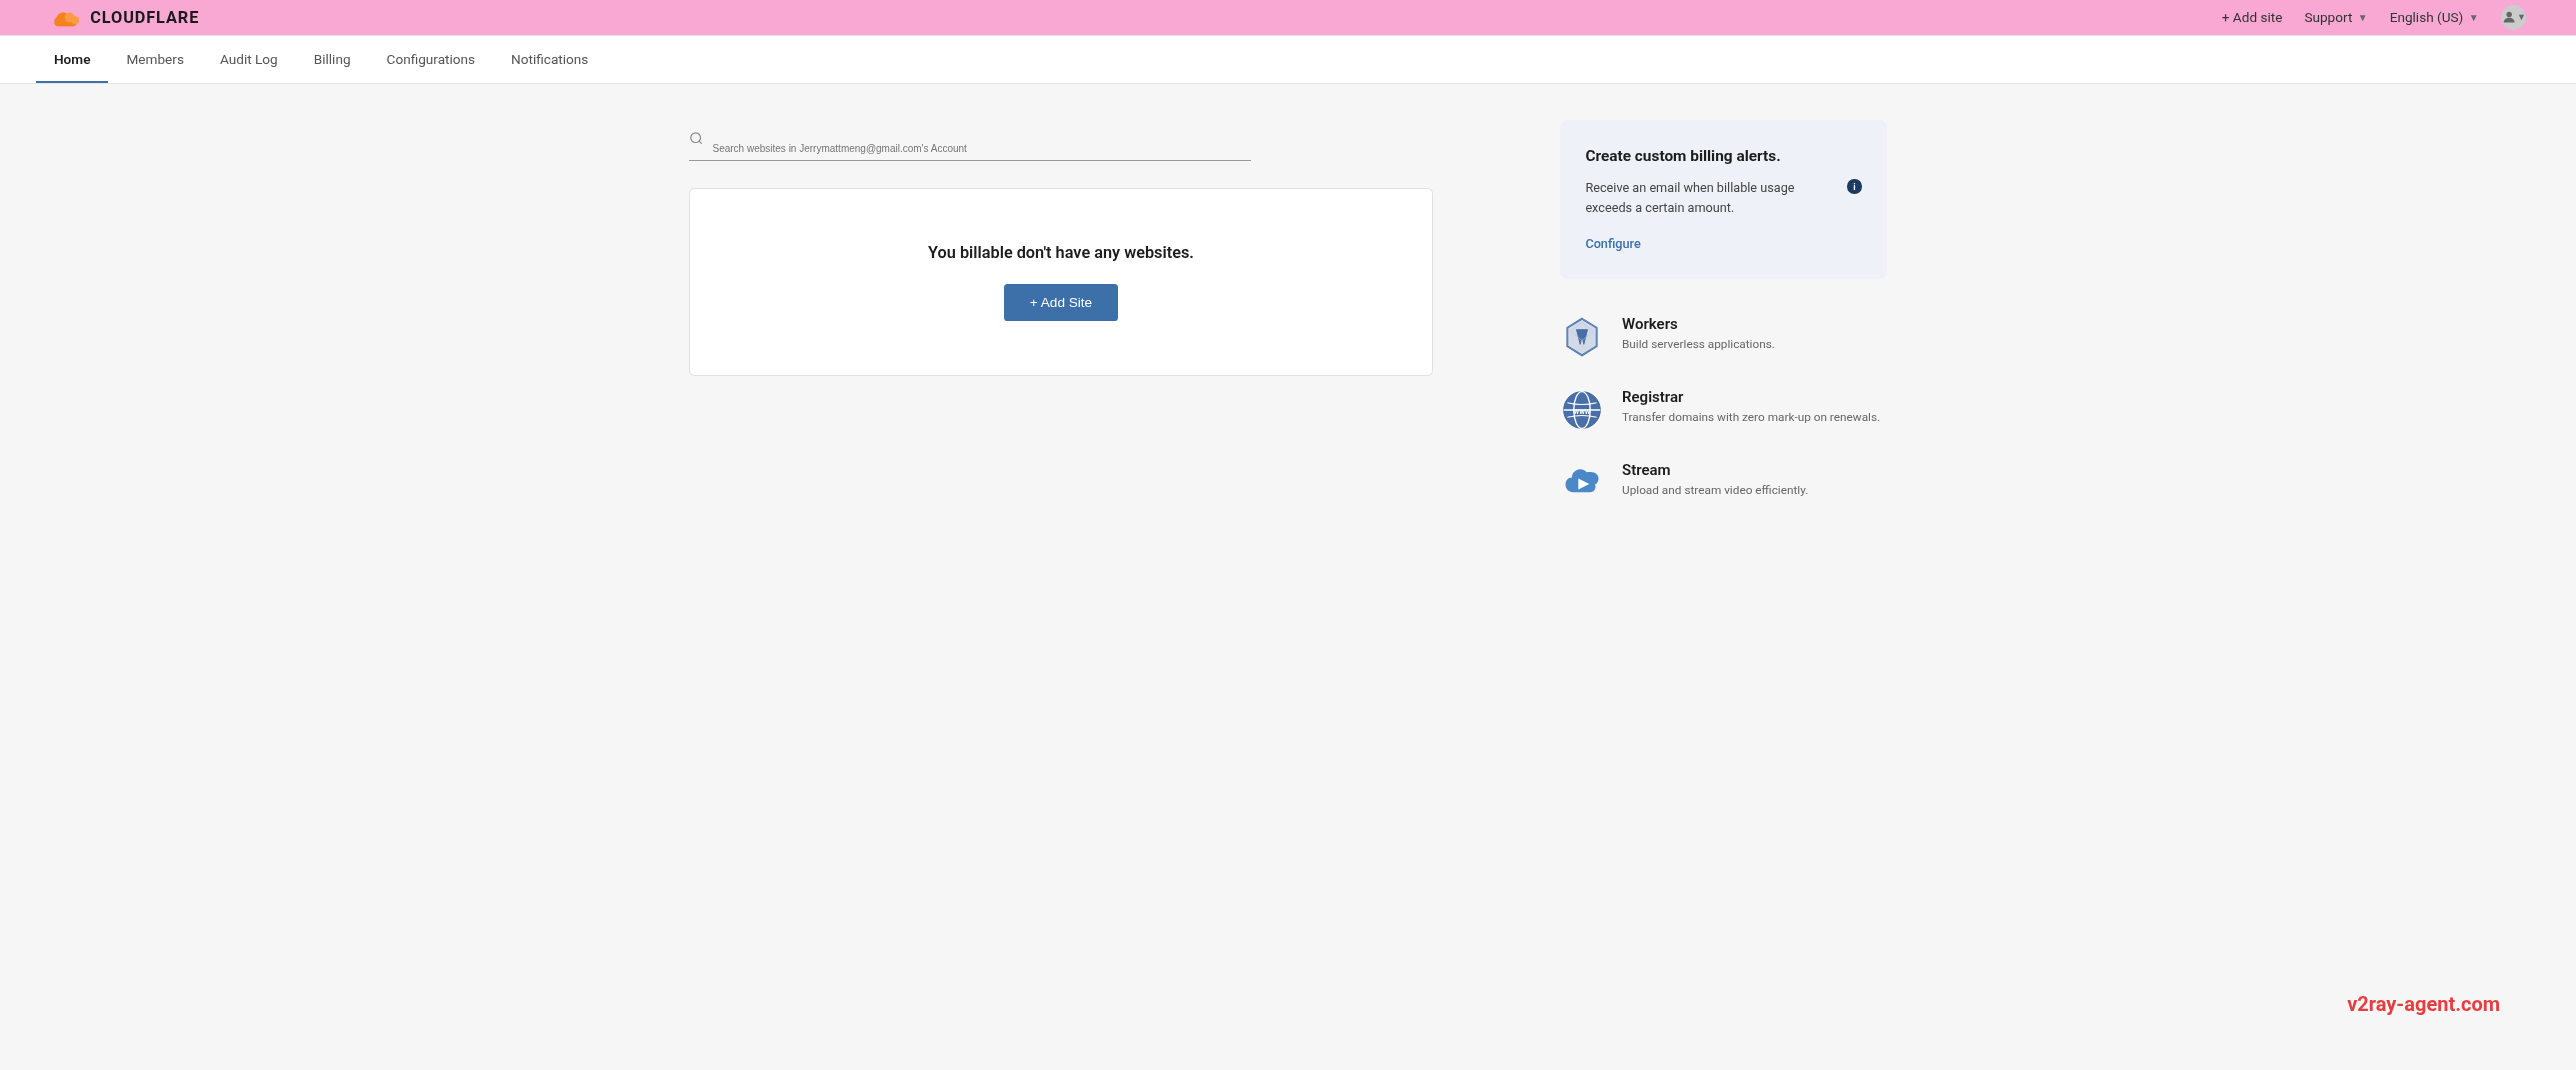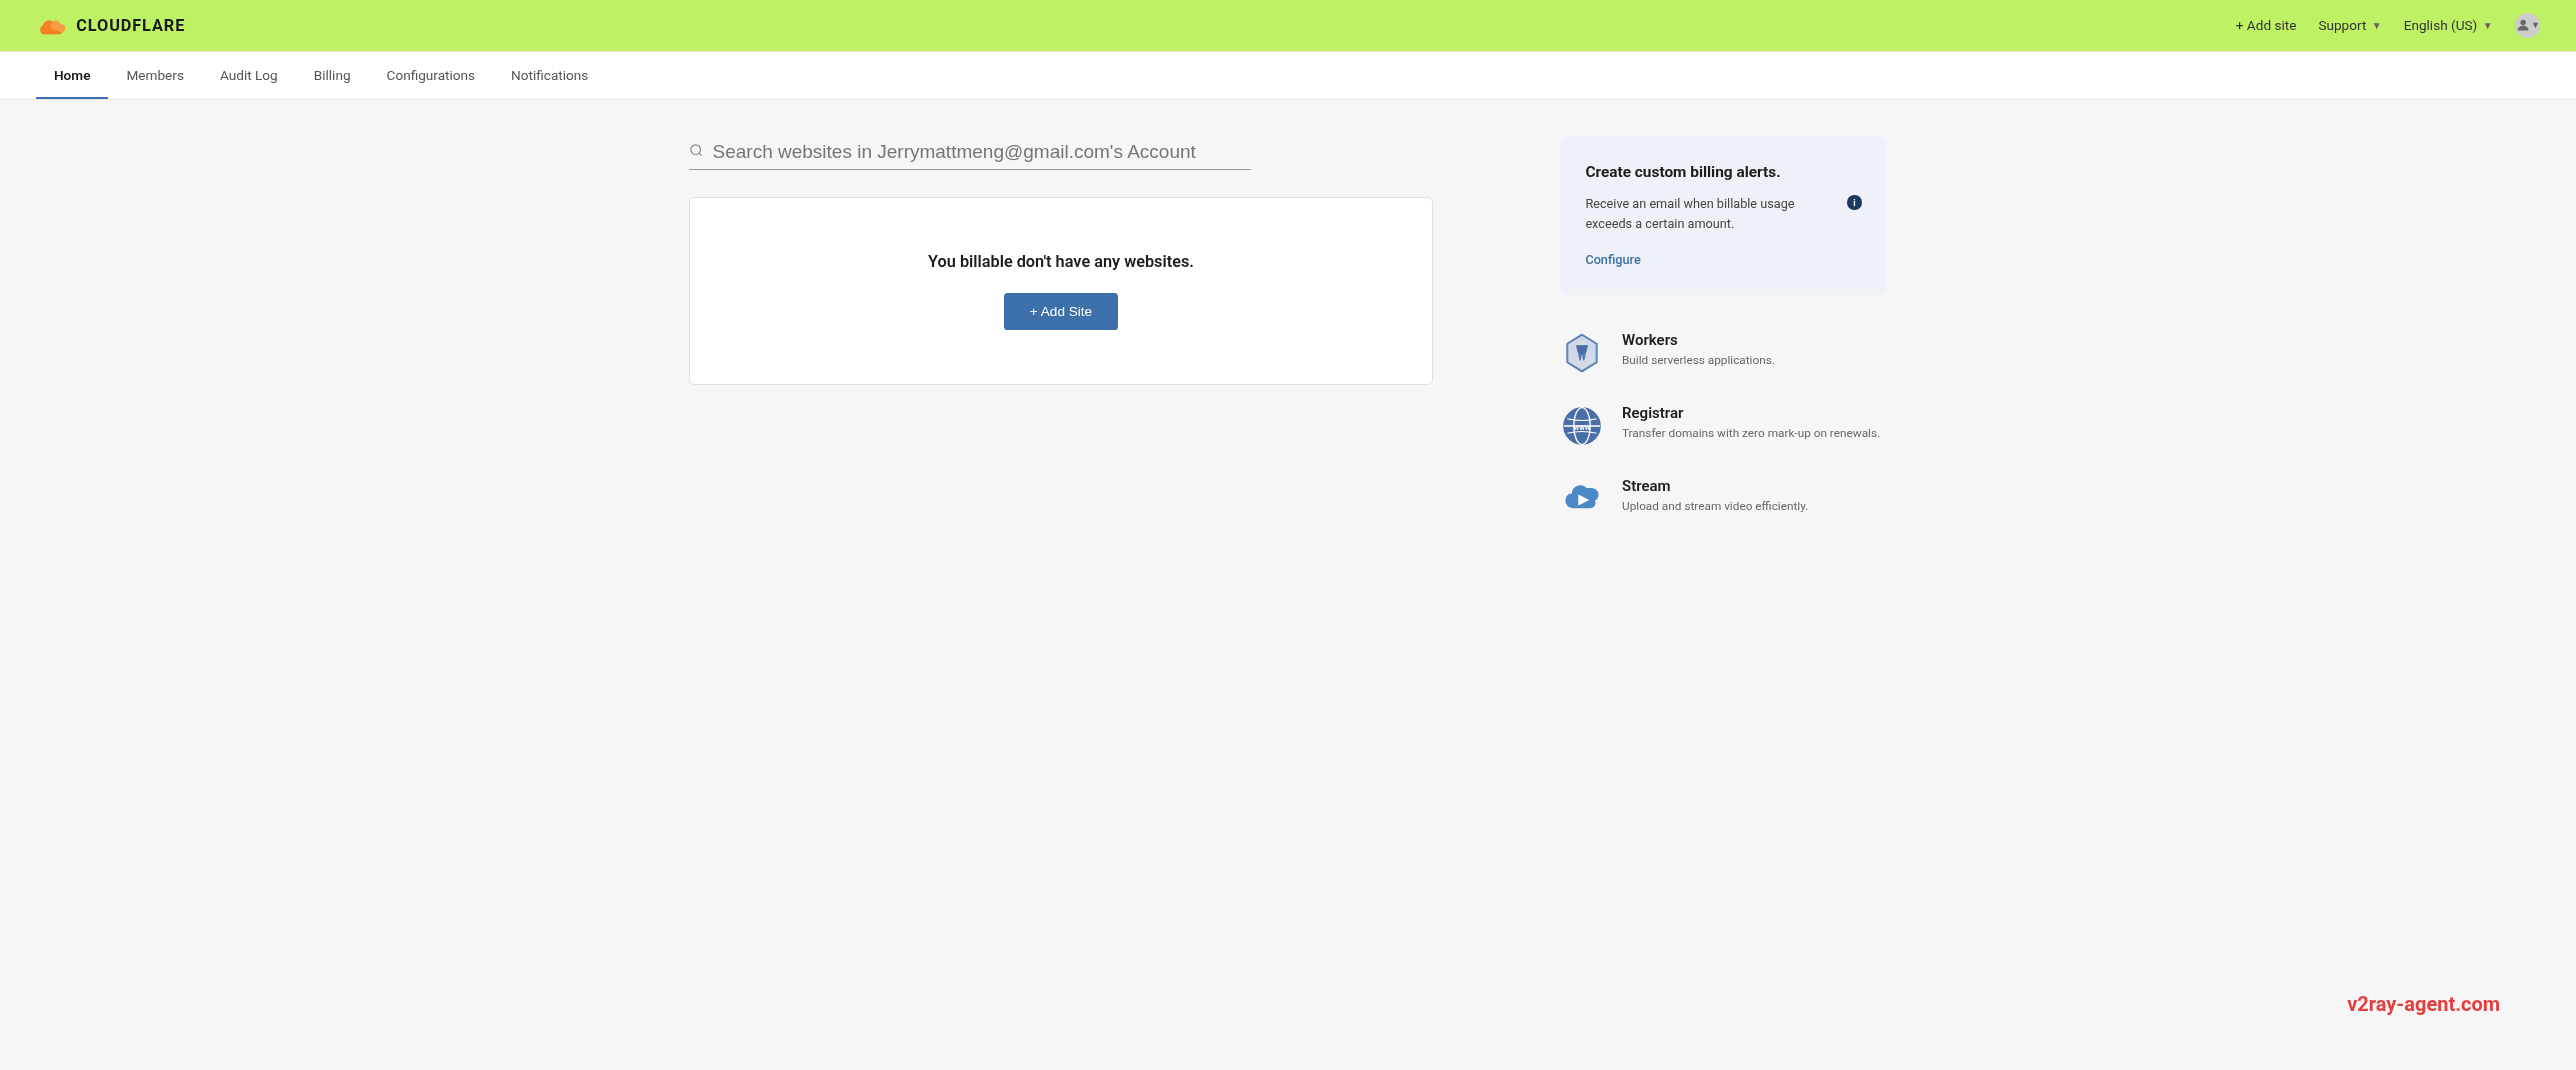--- a/index.html
+++ b/index.html
@@ -1,26 +1,26 @@
 <!DOCTYPE html>
 <html style="font-size:14.5px"><head>
   <meta charset="utf-8">
   <style>
     * { box-sizing: border-box; margin: 0; padding: 0; }
     body { font-family: -apple-system, BlinkMacSystemFont, 'Segoe UI', Roboto, sans-serif; background: #f6f6f7; color: #1d1d1d; }
 
     
     .header {
-      background: #bef264;
+      background: #f9a8d4;
       border-bottom: 0.9px solid #e5e5e5;
       display: flex;
       align-items: center;
       justify-content: space-between;
-      padding: 0 36px;
-      height: 52px;
+      padding: 0 50px;
+      height: 36px;
     }
     .header-left { display: flex; align-items: center; }
     .logo { display: flex; align-items: center; gap: 7.3px; cursor: pointer; }
     .logo-icon { width: 33px; height: 22px; }
     .logo-text { font-size: 16.3px; font-weight: 700; letter-spacing: 0.9px; color: #1a1a1a; }
     .header-right { display: flex; align-items: center; gap: 22px; }
     .header-action { display: flex; align-items: center; gap: 5.4px; font-size: 13.6px; color: #333; cursor: pointer; text-decoration: none; }
     .add-site-btn { color: #333; font-size: 13.6px; cursor: pointer; }
     .dropdown-arrow { font-size: 10px; color: #666; }
     .user-icon { width: 25.4px; height: 25.4px; border-radius: 50%; background: #ccc; display: flex; align-items: center; justify-content: center; cursor: pointer; }
@@ -67,24 +67,25 @@
       border-bottom: 0.9px solid #999;
       padding: 5.4px 0;
       margin-bottom: 27px;
       width: 100%;
       max-width: 562px;
     }
     .search-icon-wrap { margin-right: 9px; color: #888; font-size: 14.5px; }
     .search-input {
       border: none;
       outline: none;
-      font-size: 19px;
+      font-size: 10px;
       color: #666;
       background: transparent;
       width: 100%;
+      margin-top: 18px;
     }
 
     
     .empty-card {
       background: #fff;
       border: 0.9px solid #e0e0e0;
       border-radius: 5.4px;
       padding: 54px 36px;
       text-align: center;
       max-width: 744px;

